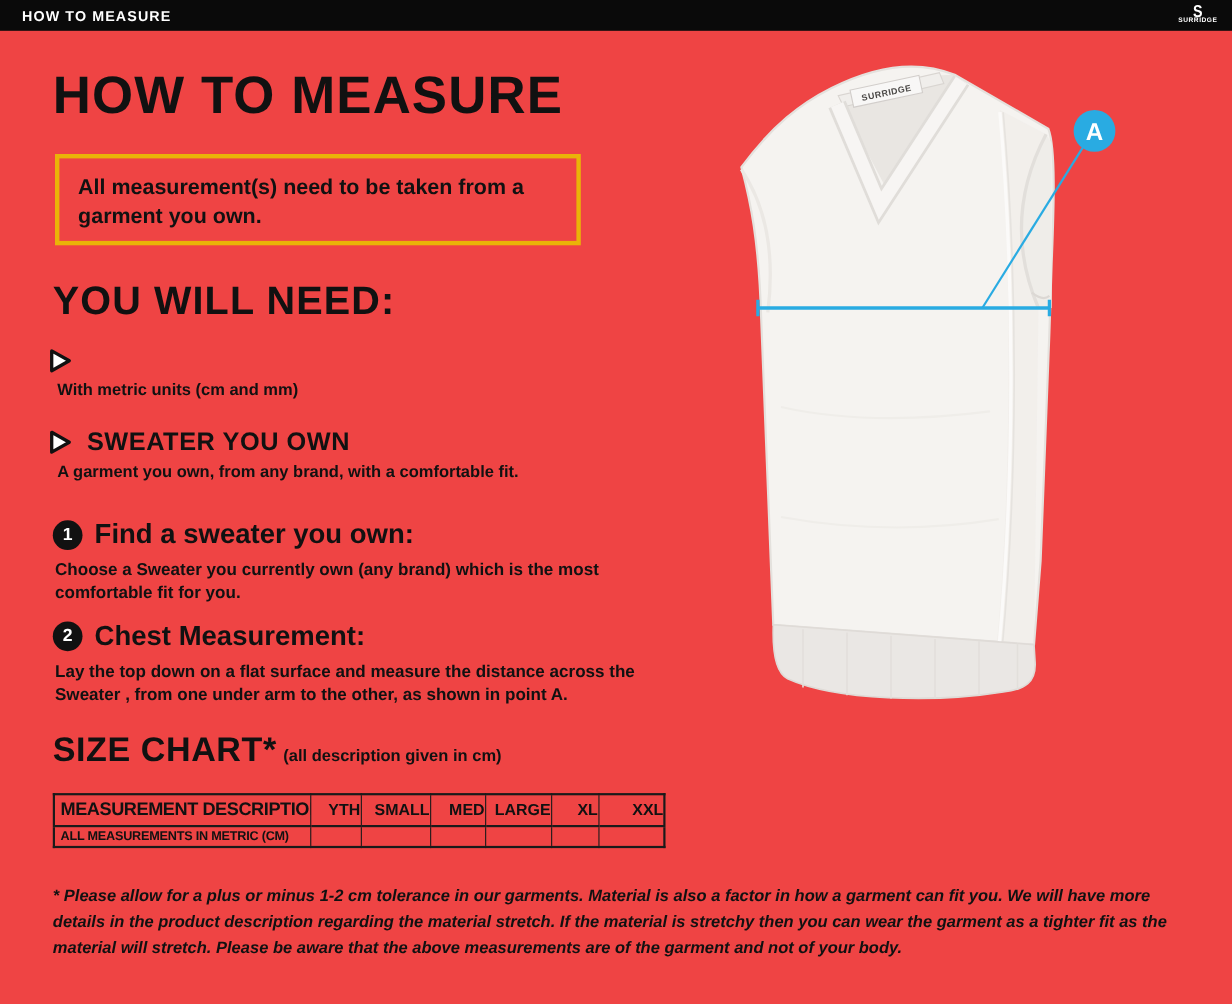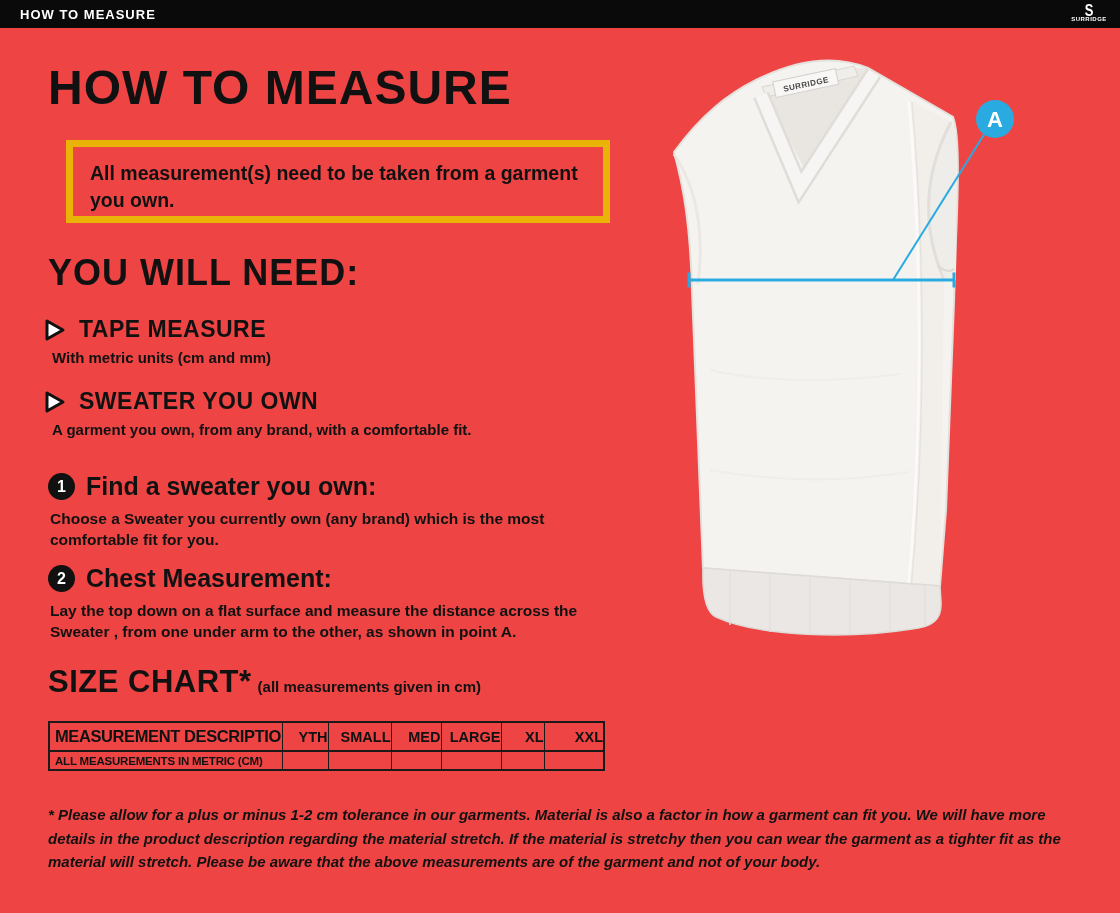--- a/index.html
+++ b/index.html
@@ -34,22 +34,22 @@
     display:flex;flex-direction:column;align-items:center;justify-content:center;
   }
   .logo-s{color:#fff;font-weight:700;font-size:13px;line-height:11px;transform:scaleY(1.2);}
   .logo-word{color:#fff;font-weight:700;font-size:6px;letter-spacing:.5px;line-height:7px;}
   
   .h1{
     position:absolute;left:48px;top:64px;
     font-size:48px;font-weight:700;letter-spacing:1px;line-height:1;
   }
   .notice-box{
-    position:absolute;left:66px;top:140px;width:544px;height:83px;
-    border:7px solid #eab308;padding:13px 17px;
+    position:absolute;left:50px;top:140px;width:478px;height:83px;
+    border:4px solid #eab308;padding:13px 17px;
   }
   .notice-box p{font-size:19.5px;font-weight:700;line-height:1.4;}
   .h2-need{
     position:absolute;left:48px;top:252px;
     font-size:36px;font-weight:700;letter-spacing:1px;
   }
   .need-item{position:absolute;left:44px;width:560px;}
   .need-item.tape{top:316px;}
   .need-item.sweater{top:388px;}
   .need-head{display:flex;align-items:center;gap:13px;}
@@ -118,21 +118,20 @@
     <p>All measurement(s) need to be taken from a garment you own.</p>
   </div>
 
   <h2 class="h2-need">YOU WILL NEED:</h2>
 
   <div class="need-item tape">
     <div class="need-head">
       <svg class="tri-icon" width="22" height="24" viewBox="0 0 22 24">
         <polygon points="3,3 19,12 3,21" fill="#ffffff" stroke="#111111" stroke-width="3" stroke-linejoin="round"></polygon>
       </svg>
-      <span class="need-title">TAPE MEASURE</span>
     </div>
     <div class="need-desc">With metric units (cm and mm)</div>
   </div>
 
   <div class="need-item sweater">
     <div class="need-head">
       <svg class="tri-icon" width="22" height="24" viewBox="0 0 22 24">
         <polygon points="3,3 19,12 3,21" fill="#ffffff" stroke="#111111" stroke-width="3" stroke-linejoin="round"></polygon>
       </svg>
       <span class="need-title">SWEATER YOU OWN</span>
@@ -149,21 +148,21 @@
   </div>
 
   <div class="step two">
     <div class="step-head">
       <span class="badge">2</span>
       <span class="step-title">Chest Measurement:</span>
     </div>
     <p class="step-desc">Lay the top down on a flat surface and measure the distance across the Sweater , from one under arm to the other, as shown in point A.</p>
   </div>
 
-  <h2 class="size-heading"><span>SIZE CHART*</span><span class="sub">(all measurements given in cm)</span></h2>
+  <h2 class="size-heading"><span>SIZE CHART*</span><span class="sub">(all description given in cm)</span></h2>
 
   <table class="size-chart">
     <colgroup>
       <col style="width:233px">
         <col style="width:46px">
         <col style="width:63px">
       <col style="width:50px">
         <col style="width:60px">
         <col style="width:43px">
         <col style="width:60px">

